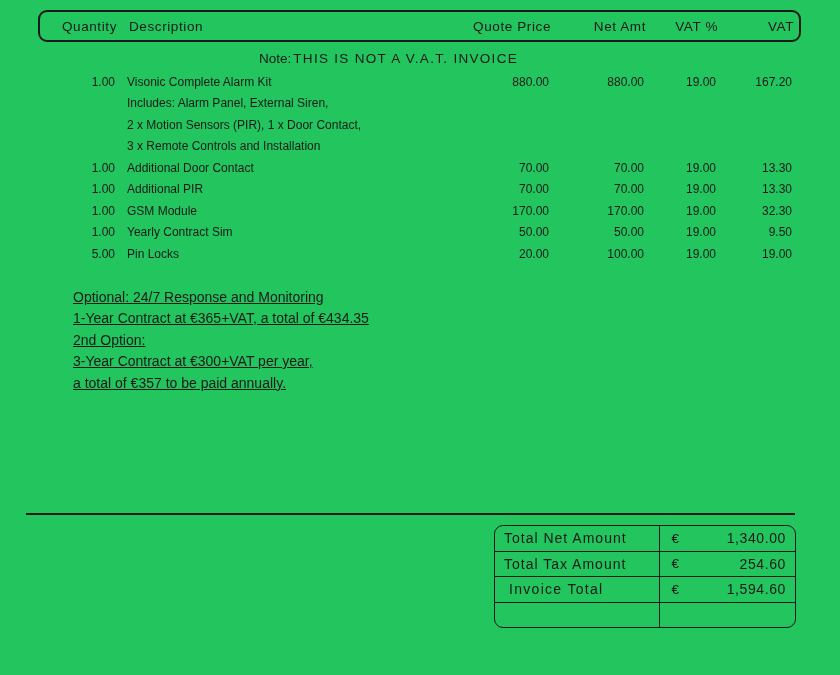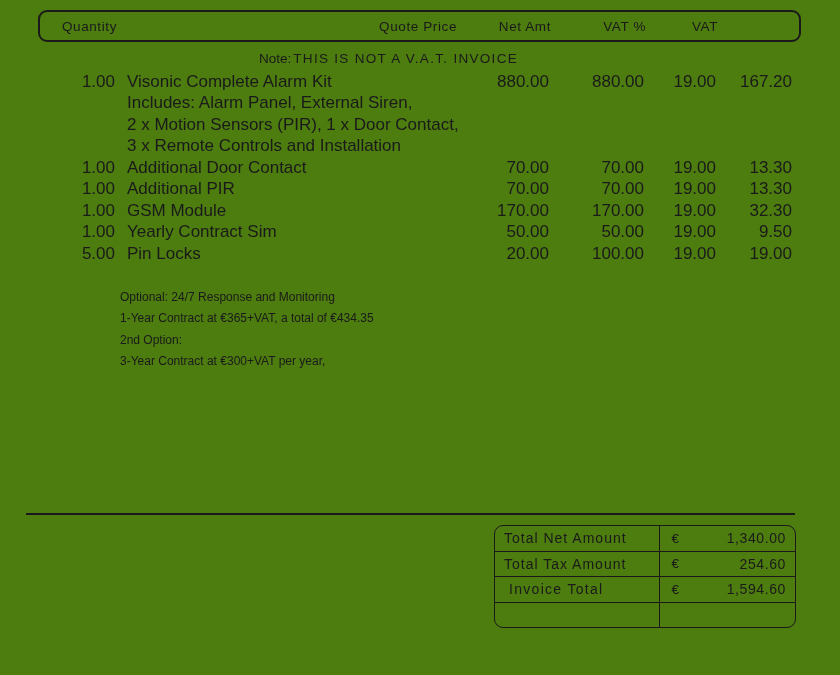--- a/index.html
+++ b/index.html
@@ -1,21 +1,21 @@
 <!DOCTYPE html>
 <html><head>
 <meta charset="utf-8">
 <style>
   * { box-sizing: border-box; }
   html, body { margin: 0; padding: 0; background: #ffffff; }
   .page {
     position: relative;
     width: 840px;
     height: 675px;
-    background: #4d7c0f;
+    background: #22c55e;
     font-family: "Liberation Sans", sans-serif;
     color: #1a1a1a;
     overflow: hidden;
   }
 
   
   .grid6 {
     display: grid;
     grid-template-columns: 77px 340px 94px 95px 72px 76px;
     align-items: center;
@@ -40,24 +40,24 @@
     margin: 10px 0 0 38px;
     text-align: center;
     font-size: 13.5px;
     line-height: 14px;
     position: relative;
     left: -31px;
     white-space: nowrap;
   }
   .note-caps { letter-spacing: 1.3px; margin-left: 2px; }
 
-  .items { margin: 5px 0 8px 38px; width: 754px; font-size: 17px; }
+  .items { margin: 5px 0 8px 38px; width: 754px; font-size: 12px; }
   .item-row { height: 21.5px; }
 
-  .options { margin: 22px 0 0 120px; font-size: 12px; }
+  .options { margin: 22px 0 0 73px; font-size: 14px; text-decoration: underline; }
   .option-line { height: 21.5px; line-height: 21.5px; white-space: nowrap; }
 
   
   .footer-divider {
     position: absolute;
     left: 26px; top: 513px;
     width: 769px; height: 2px;
     background: #1a1a1a;
   }
 
@@ -107,20 +107,21 @@
   .currency { font-size: 13.5px; }
   .amount { margin-left: auto; letter-spacing: 0.6px; }
 </style>
 </head>
 <body>
 
 <div class="page">
 
   <div class="table-header grid6">
     <div class="cell-qty">Quantity</div>
+    <div class="cell-desc">Description</div>
     <div class="cell-num">Quote Price</div>
     <div class="cell-num">Net Amt</div>
     <div class="cell-num">VAT %</div>
     <div class="cell-num">VAT</div>
   </div>
 
   <div class="note-row">
     <span>Note:</span><span class="note-caps">THIS IS NOT A V.A.T. INVOICE</span>
   </div>
 
@@ -197,20 +198,21 @@
       <div class="cell-num">19.00</div>
       <div class="cell-num">19.00</div>
     </div>
   </div>
 
   <div class="options">
     <div class="option-line">Optional: 24/7 Response and Monitoring</div>
     <div class="option-line">1-Year Contract at €365+VAT, a total of €434.35</div>
     <div class="option-line">2nd Option:</div>
     <div class="option-line">3-Year Contract at €300+VAT per year,</div>
+    <div class="option-line">a total of €357 to be paid annually.</div>
   </div>
 
   <div class="footer-divider"></div>
 
 
   <div class="totals-table">
     <div class="totals-row">
       <div class="totals-label">Total Net Amount</div>
       <div class="totals-value">
         <span class="currency">€</span>

